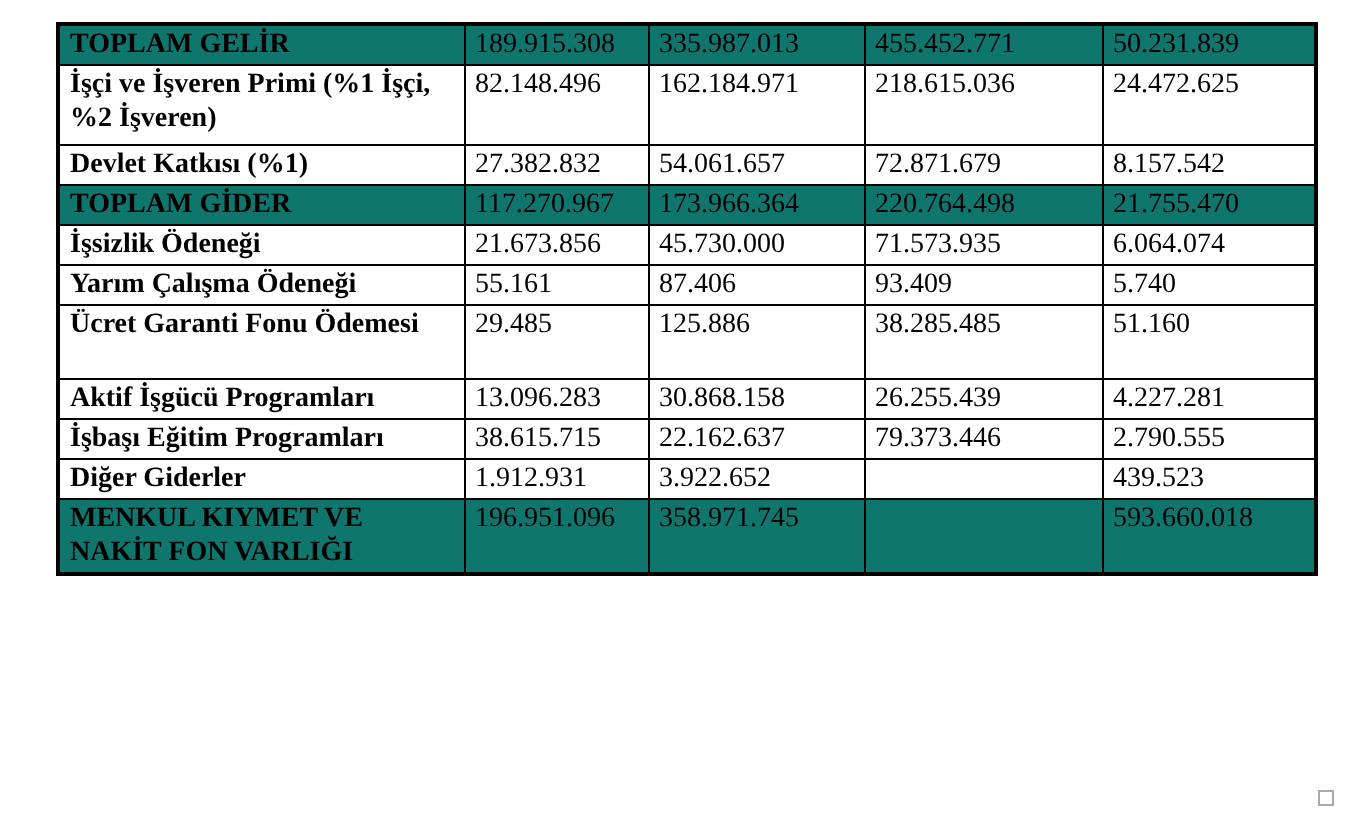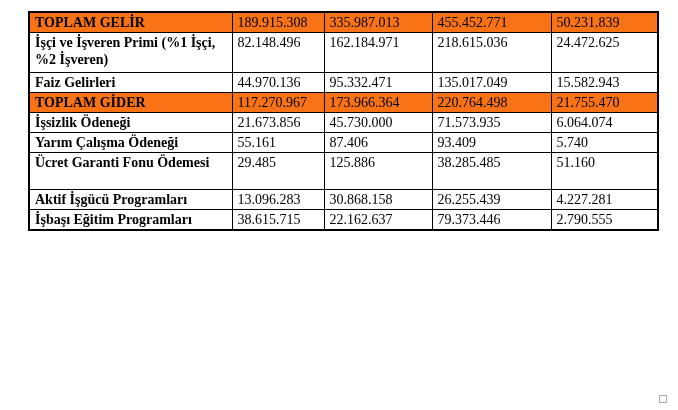--- a/index.html
+++ b/index.html
@@ -28,21 +28,21 @@
     vertical-align: top;
     font-size: 14px;
     line-height: 17px;
     padding: 1px 2px 1px 5px;
     overflow: hidden;
     white-space: normal;
     word-wrap: break-word;
   }
   td.lbl { font-weight: bold; padding-left: 6px; }
   td.val { font-weight: normal; }
-  tr.sum td { background: #f97316; }
+  tr.sum td { background: #0f766e; }
   tr.sum td.val { font-weight: normal; }
   tr.rs  { height: 20px; }   
   tr.rd  { height: 40px; }   
   tr.rd2 { height: 37px; }   
   .para-marker {
     position: absolute;
     left: 659px;
     top: 395px;
     width: 6px;
     height: 6px;
@@ -71,25 +71,25 @@
         <td class="val">50.231.839</td>
       </tr>
       <tr class="rd">
         <td class="lbl">İşçi ve İşveren Primi (%1 İşçi, %2 İşveren)</td>
         <td class="val">82.148.496</td>
         <td class="val">162.184.971</td>
         <td class="val">218.615.036</td>
         <td class="val">24.472.625</td>
       </tr>
       <tr class="rs">
-        <td class="lbl">Faiz Gelirleri</td>
-        <td class="val">44.970.136</td>
-        <td class="val">95.332.471</td>
-        <td class="val">135.017.049</td>
-        <td class="val">15.582.943</td>
+        <td class="lbl">Devlet Katkısı (%1)</td>
+        <td class="val">27.382.832</td>
+        <td class="val">54.061.657</td>
+        <td class="val">72.871.679</td>
+        <td class="val">8.157.542</td>
       </tr>
       <tr class="rs sum">
         <td class="lbl">TOPLAM GİDER</td>
         <td class="val">117.270.967</td>
         <td class="val">173.966.364</td>
         <td class="val">220.764.498</td>
         <td class="val">21.755.470</td>
       </tr>
       <tr class="rs">
         <td class="lbl">İşsizlik Ödeneği</td>
@@ -119,17 +119,31 @@
         <td class="val">26.255.439</td>
         <td class="val">4.227.281</td>
       </tr>
       <tr class="rs">
         <td class="lbl">İşbaşı Eğitim Programları</td>
         <td class="val">38.615.715</td>
         <td class="val">22.162.637</td>
         <td class="val">79.373.446</td>
         <td class="val">2.790.555</td>
       </tr>
+      <tr class="rs">
+        <td class="lbl">Diğer Giderler</td>
+        <td class="val">1.912.931</td>
+        <td class="val">3.922.652</td>
+        <td class="val"></td>
+        <td class="val">439.523</td>
+      </tr>
+      <tr class="rd2 sum">
+        <td class="lbl">MENKUL KIYMET VE NAKİT FON VARLIĞI</td>
+        <td class="val">196.951.096</td>
+        <td class="val">358.971.745</td>
+        <td class="val"></td>
+        <td class="val">593.660.018</td>
+      </tr>
     </tbody>
   </table>
 </div>
 
 <div class="para-marker"></div>
 
 </body></html>

